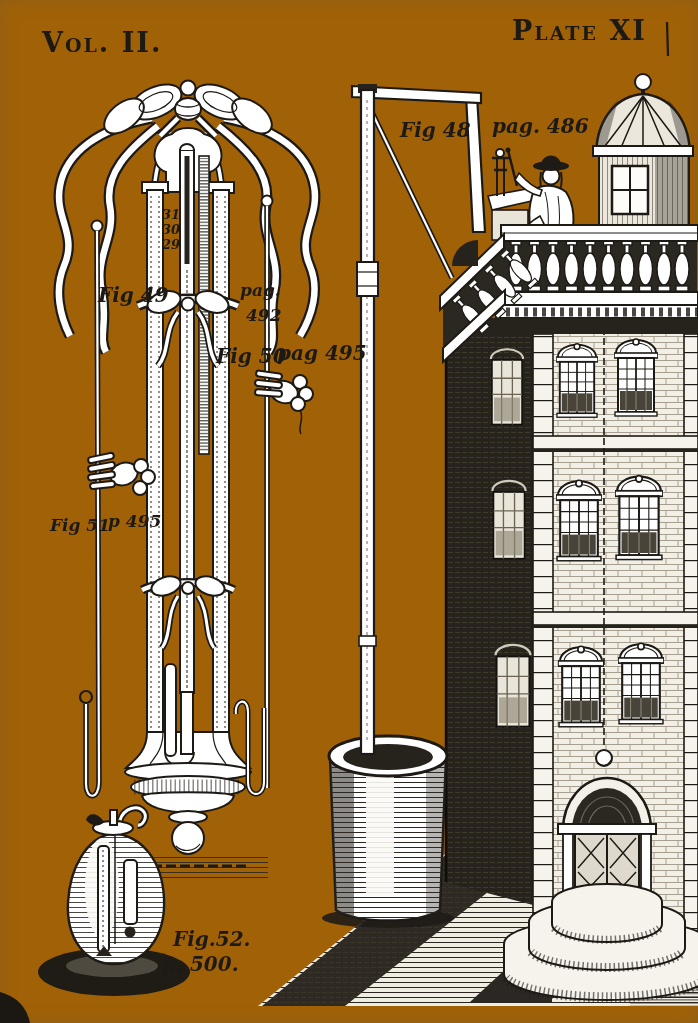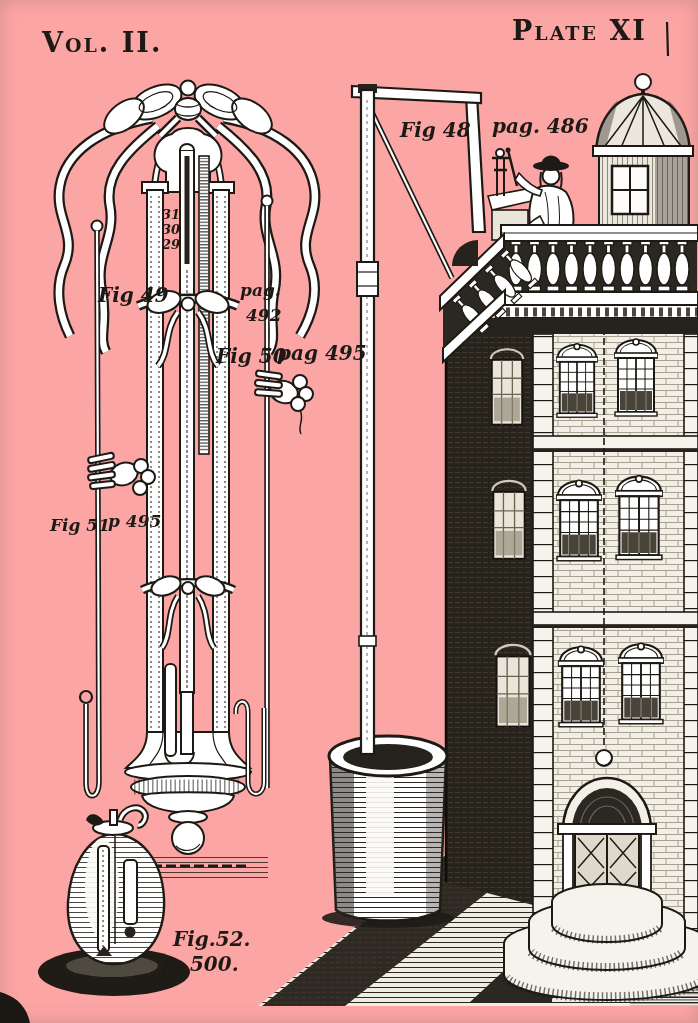--- a/index.html
+++ b/index.html
@@ -1,16 +1,16 @@
 <!DOCTYPE html>
 <html><head>
 <meta charset="utf-8">
 <style>
   html,body{margin:0;padding:0;background:#e9e7e2;}
-  .plate{position:relative;width:698px;height:1023px;background:#fca5a5;overflow:hidden;
+  .plate{position:relative;width:698px;height:1023px;background:#a16207;overflow:hidden;
          font-family:"DejaVu Serif",serif;box-shadow:inset 0 0 18px rgba(90,85,70,.25);}
   svg{position:absolute;left:0;top:0;}
   .hdr{font-family:"DejaVu Serif",serif;font-variant:small-caps;font-weight:700;
        font-size:27px;fill:#1d1a15;letter-spacing:2px;}
   .figlbl{font-family:"DejaVu Serif",serif;font-style:italic;font-weight:600;
           font-size:20px;fill:#1d1a15;}
   .figsm{font-family:"DejaVu Serif",serif;font-style:italic;font-weight:600;
          font-size:17px;fill:#1d1a15;}
   .ticknum{font-family:"DejaVu Serif",serif;font-style:italic;font-weight:700;
            font-size:13px;fill:#1d1a15;}

